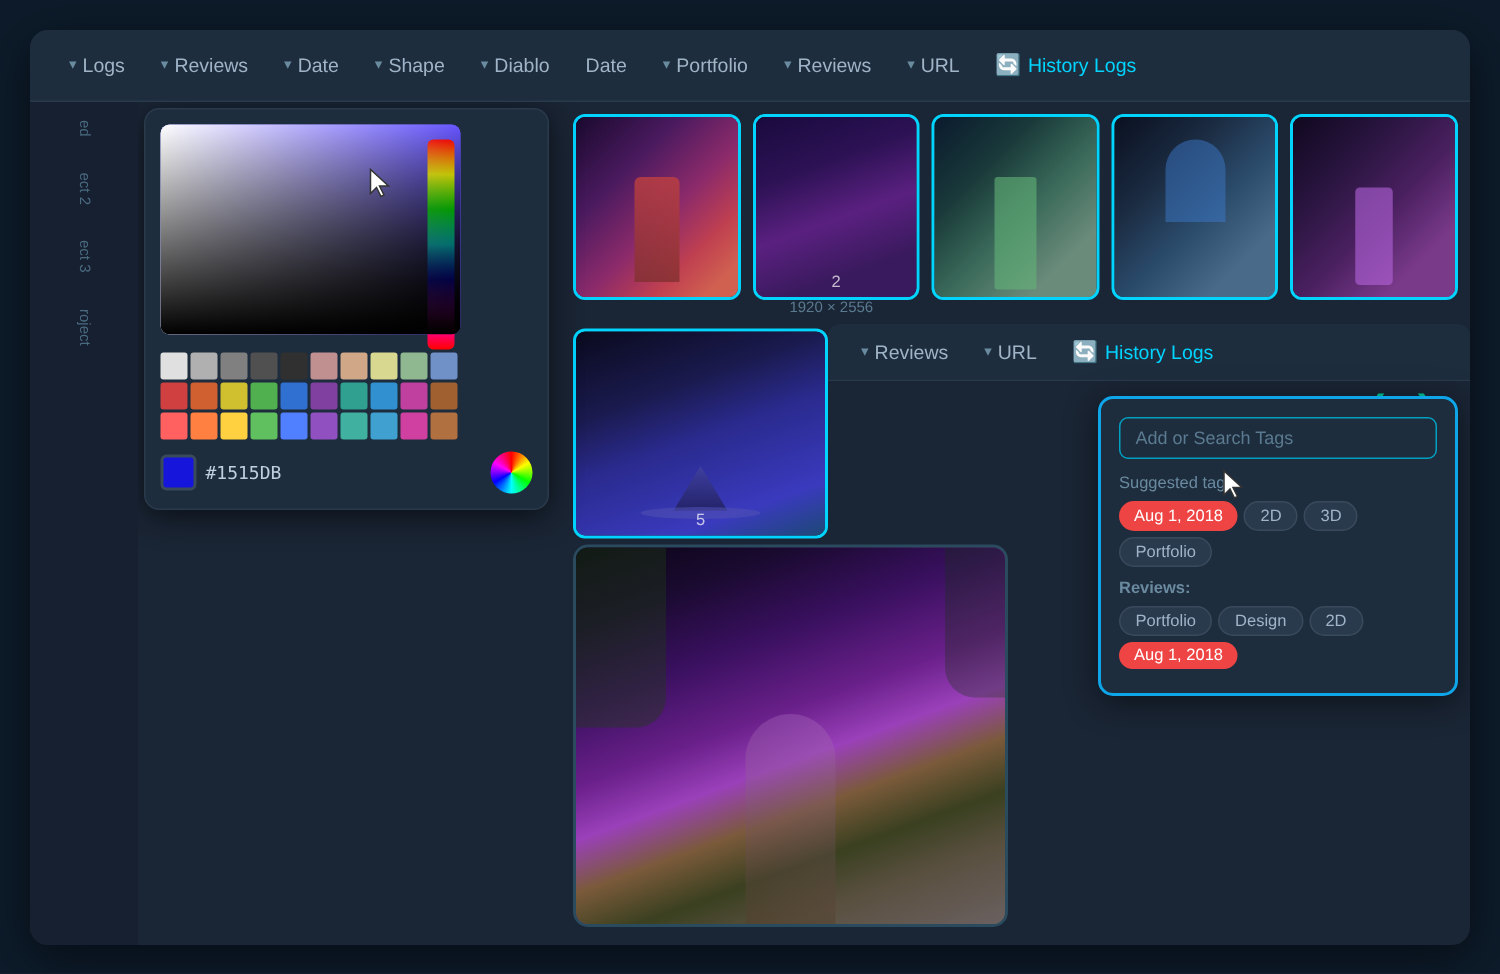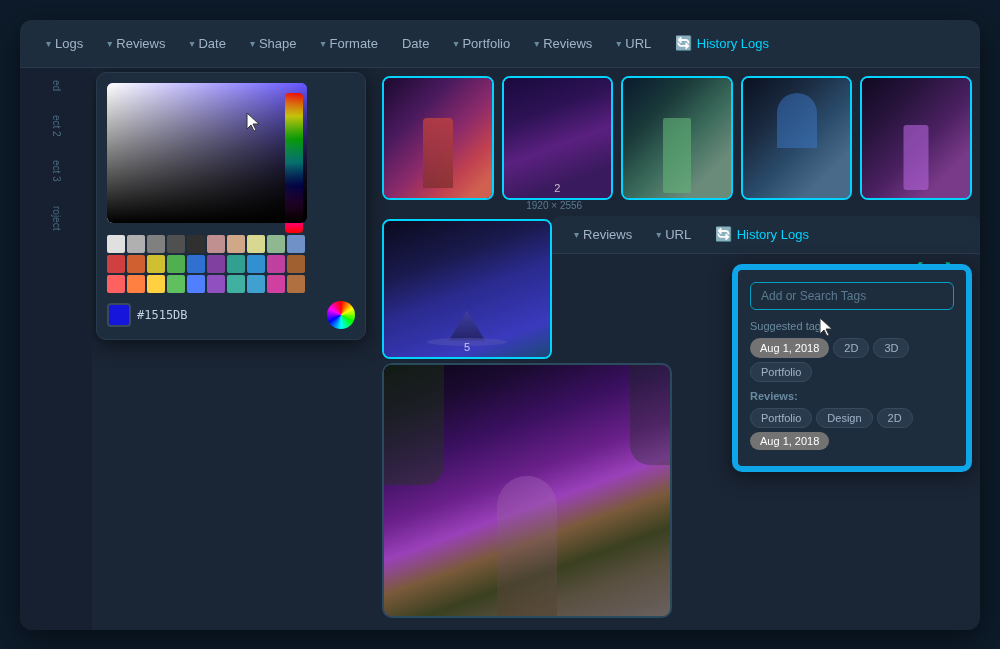--- a/index.html
+++ b/index.html
@@ -238,21 +238,21 @@
     
     .tags-panel {
       position: absolute;
       top: 48px;
       right: 8px;
       width: 240px;
       background: #1e2d3d;
       border-radius: 10px;
       padding: 12px;
       z-index: 15;
-      border: 6px solid #0ea5e9;
+      border: 2px solid #0ea5e9;
       box-shadow: 0 4px 20px rgba(0,0,0,0.5);
     }
     .tags-search-input {
       width: 100%;
       background: transparent;
       border: 1.5px solid #00a0c0;
       border-radius: 6px;
       padding: 6px 10px;
       color: #a0b4c8;
       font-size: 12px;
@@ -271,21 +271,21 @@
       gap: 4px;
       margin-bottom: 4px;
     }
     .tag-chip {
       padding: 3px 10px;
       border-radius: 20px;
       font-size: 11px;
       cursor: pointer;
       border: none;
     }
-    .tag-chip.date { background: #737373; color: white; }
+    .tag-chip.date { background: #ef4444; color: white; }
     .tag-chip.default { background: #2a3a4d; color: #a0b4c8; border: 1px solid #3a4a5d; }
     .tags-section-label {
       color: #6a8aa0;
       font-size: 11px;
       margin-top: 8px;
       margin-bottom: 6px;
       font-weight: 600;
     }
   </style>
 </head>
@@ -305,21 +305,21 @@
     <div class="filter-item">
       <span class="chevron">▾</span>
       <span>Date</span>
     </div>
     <div class="filter-item">
       <span class="chevron">▾</span>
       <span>Shape</span>
     </div>
     <div class="filter-item">
       <span class="chevron">▾</span>
-      <span>Formate</span>
+      <span>Diablo</span>
     </div>
     <div class="filter-item">
       <span>Date</span>
     </div>
     <div class="filter-item">
       <span class="chevron">▾</span>
       <span>Portfolio</span>
     </div>
     <div class="filter-item">
       <span class="chevron">▾</span>

